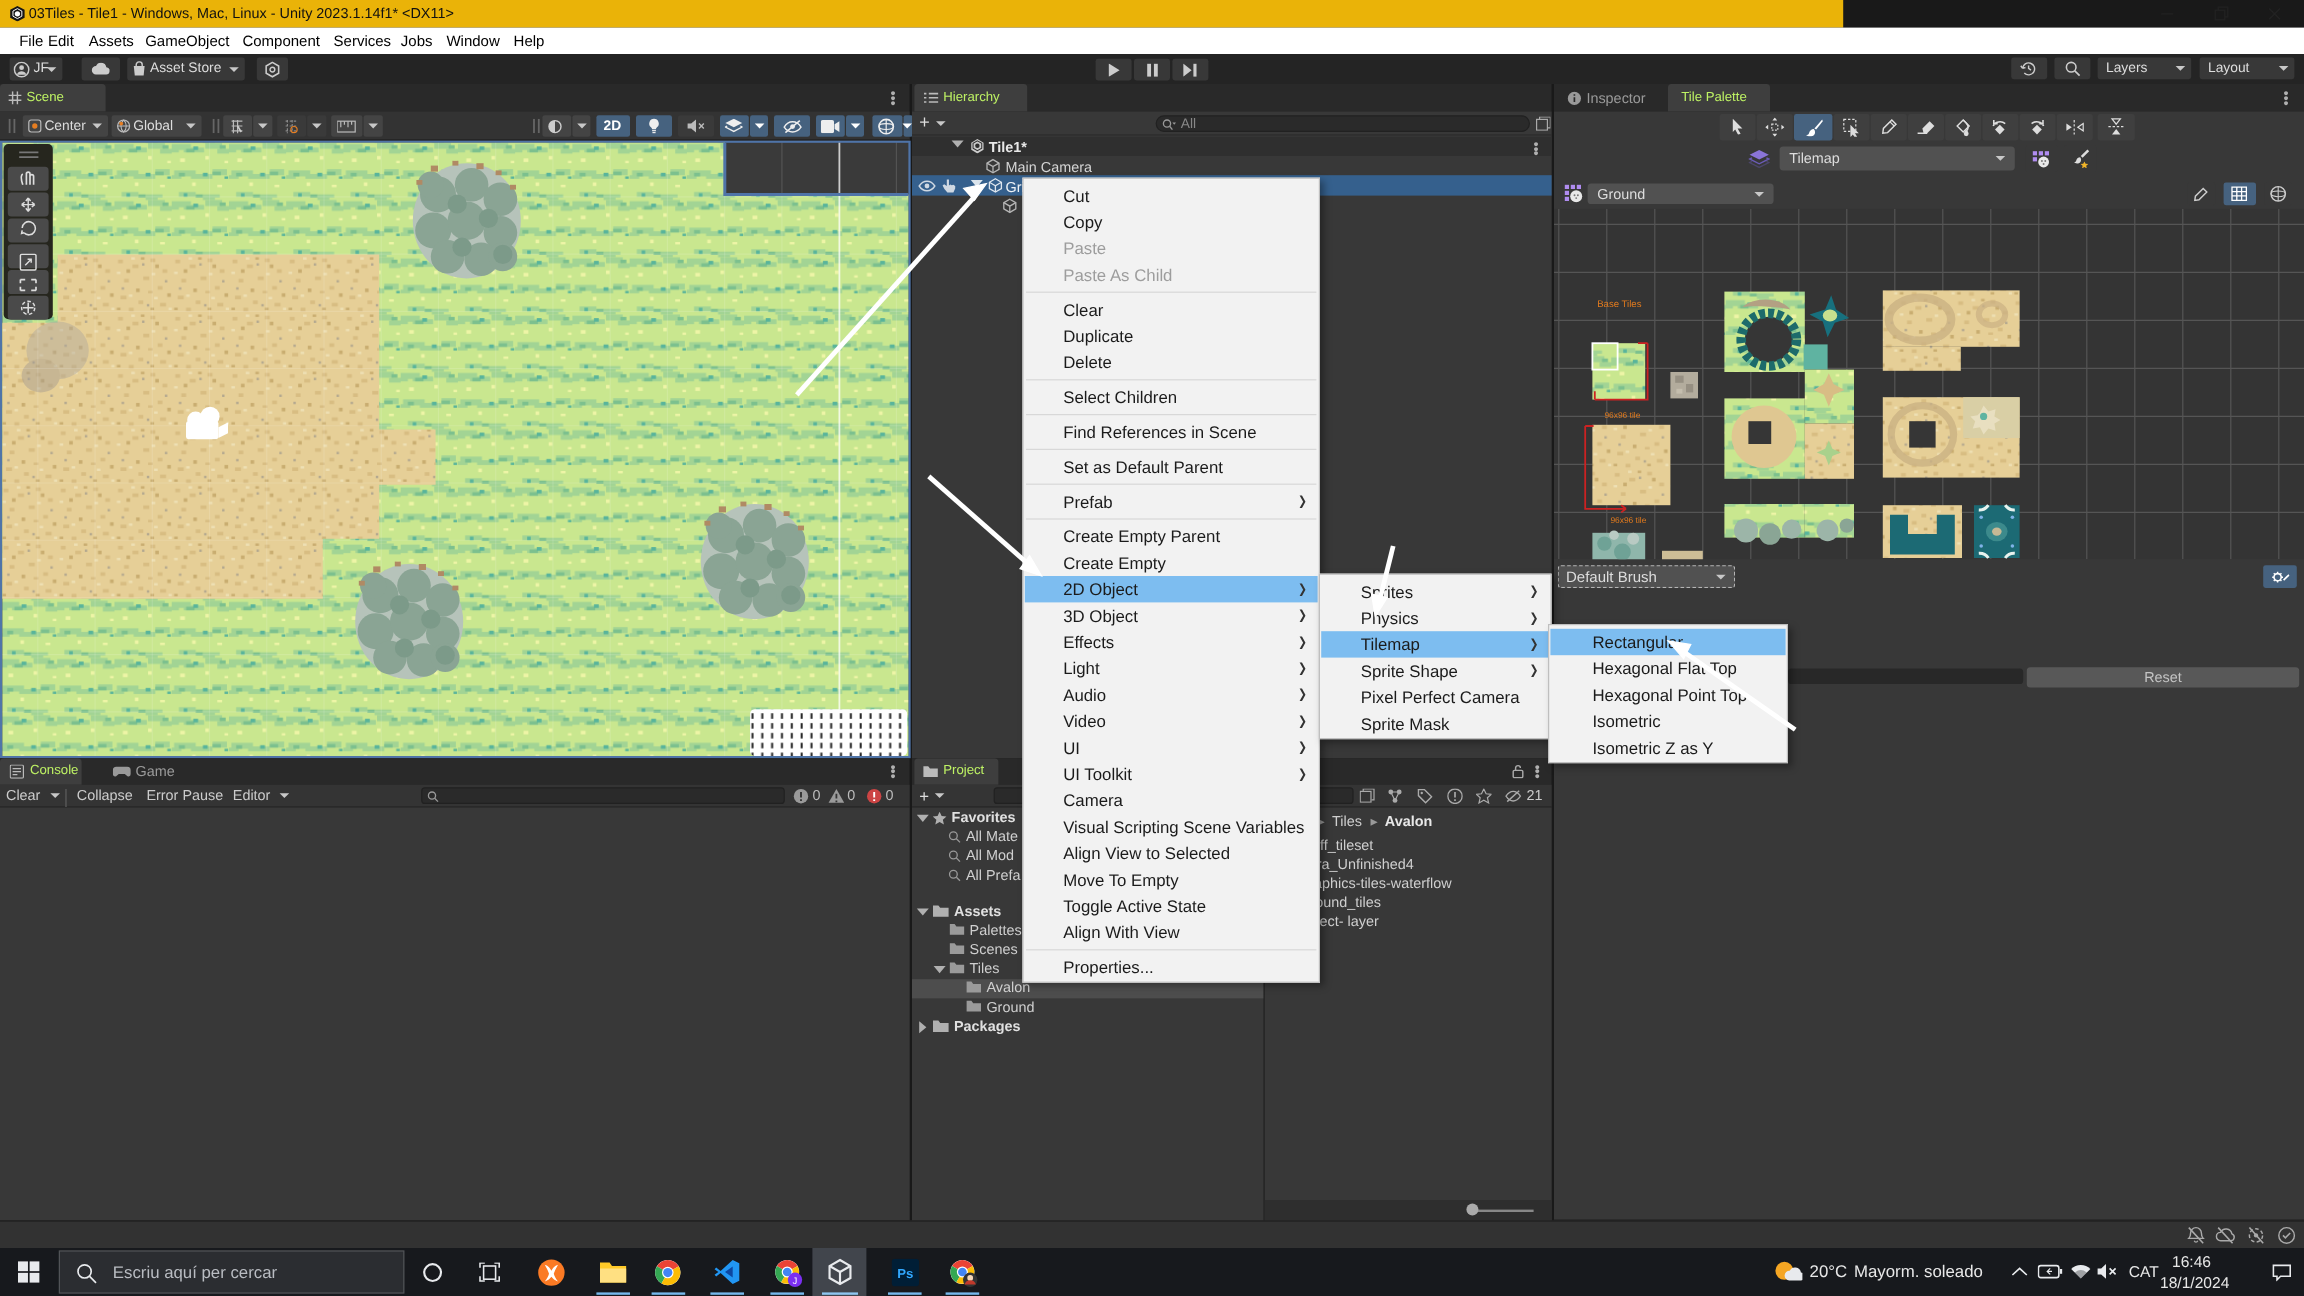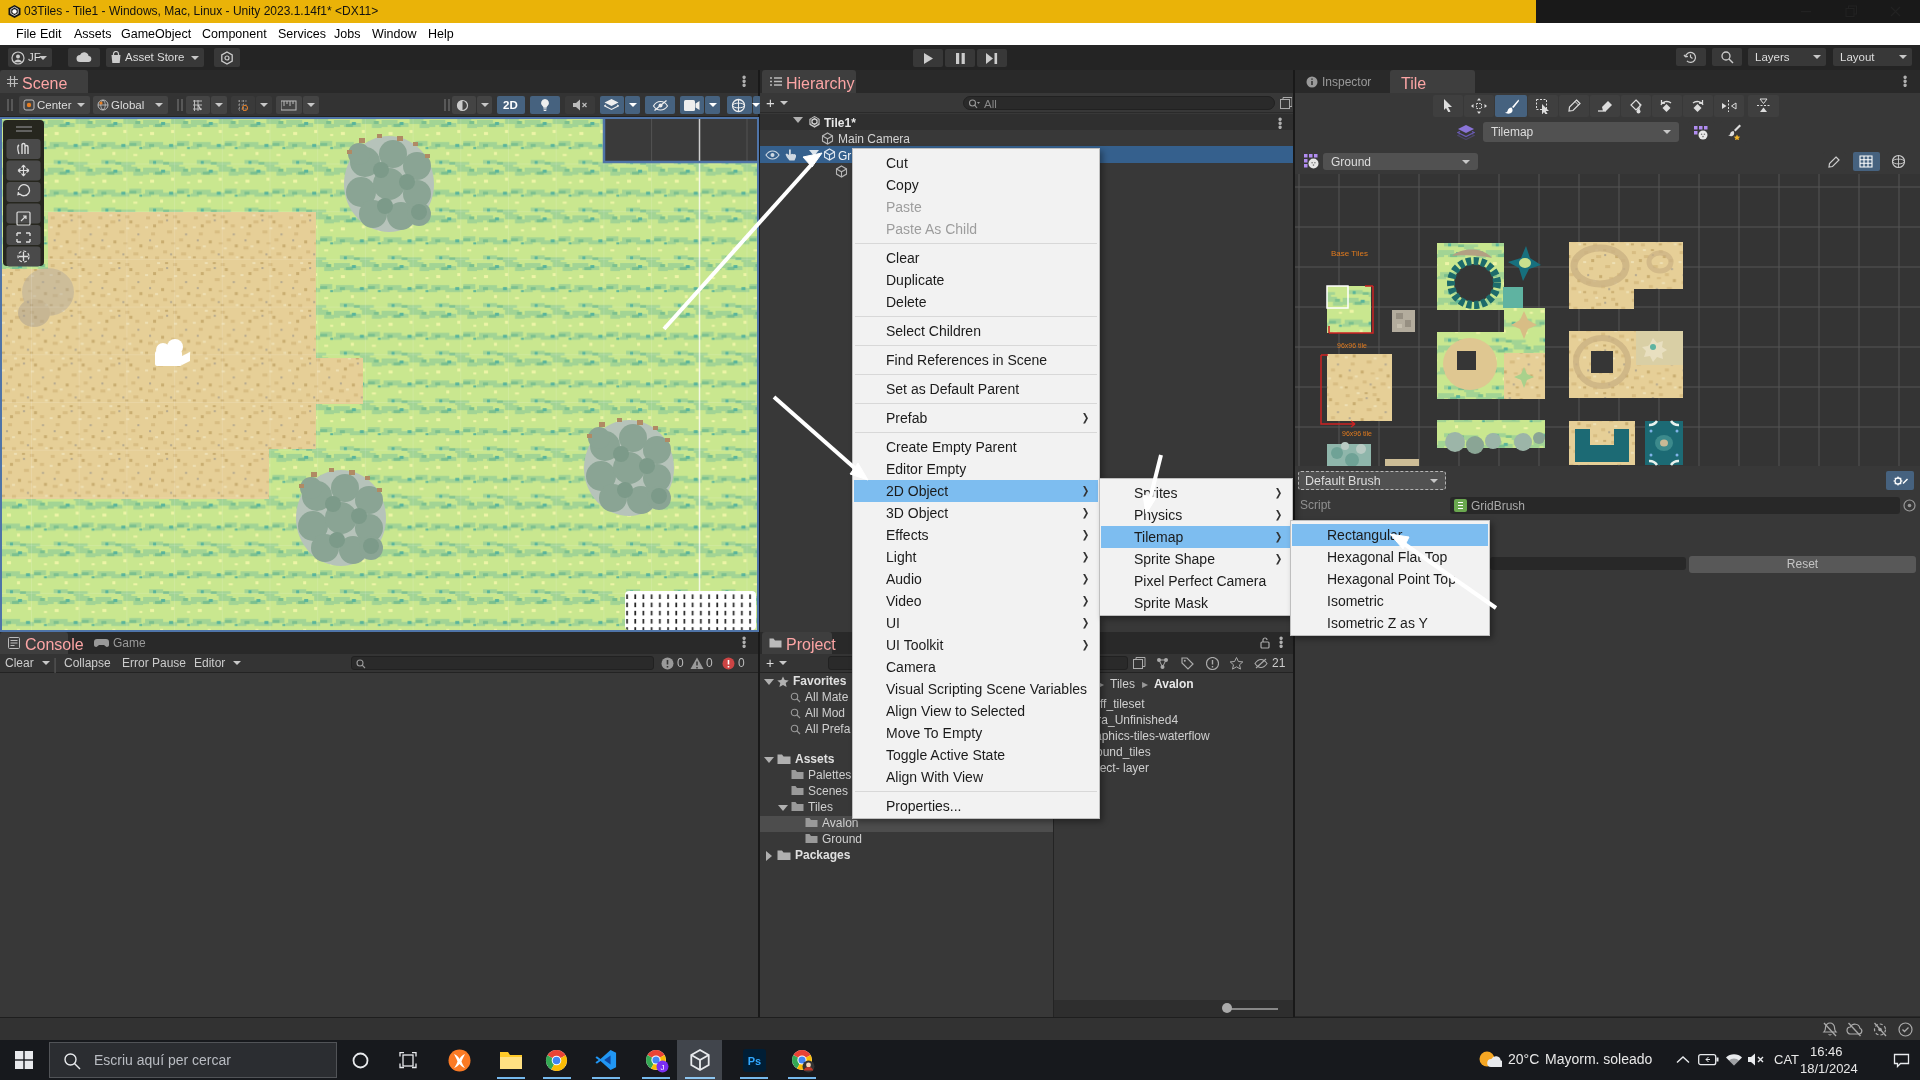--- a/index.html
+++ b/index.html
@@ -1,18 +1,18 @@
 <!DOCTYPE html>
 <html><head>
 <meta charset="utf-8">
 <style>
 *{margin:0;padding:0;box-sizing:border-box}
 html,body{width:1920px;height:1080px;overflow:hidden;background:#191919;font-family:"Liberation Sans",sans-serif}
 .abs{position:absolute}
-.tab{position:absolute;background:#3e3e3e;color:#fca5a5;font-size:16px;border-radius:3px 3px 0 0}
+.tab{position:absolute;background:#3e3e3e;color:#bef264;font-size:11px;border-radius:3px 3px 0 0}
 .panel{position:absolute;background:#383838}
 .ptool{position:absolute;background:#333333;border-bottom:1px solid #232323}
 .ubtn{position:absolute;background:#3c3c3c;border-radius:2px;color:#ddd}
 .blue{background:#46627f}
 .dd{position:absolute;background:#515151;border-radius:3px;color:#ddd;font-size:12px}
 .ddarr{position:absolute;right:5px;top:50%;margin-top:-2px;width:0;height:0;border-left:4px solid transparent;border-right:4px solid transparent;border-top:4px solid #c8c8c8}
 .srch{position:absolute;background:#2a2a2a;border:1px solid #212121;border-radius:9px}
 .kebab{position:absolute;color:#b0b0b0;font-size:12px;letter-spacing:0;line-height:4px;width:4px;text-align:center}
 .mi{position:absolute;left:33px;font-size:14px;color:#1b1b1b;height:22px;line-height:22px}
 .menu{position:absolute;background:#f2f2f2;border:1px solid #bfbfbf;box-shadow:3px 3px 6px rgba(0,0,0,.35)}
@@ -868,34 +868,20 @@
         <span class="ddarr" style="right:7px"></span>
       </div>
     <div class="ubtn blue" style="left:591px;top:5px;width:28px;height:19px">
         <svg class="abs" style="left:6px;top:2.5px" width="16" height="14" viewBox="0 0 16 14">
           <circle cx="6" cy="7" r="3" fill="none" stroke="#fff" stroke-width="1.3"></circle>
           <path d="M6 2.5V4M6 10v1.5M1.5 7H3M9 7h1.5M2.8 3.8l1 1M8.2 9.2l1 1M2.8 10.2l1-1M8.2 4.8l1-1" stroke="#fff" stroke-width="1.2"></path>
           <path d="M10.5 9L15 4.5L16 5.5L11.5 10Z" fill="#fff"></path>
         </svg>
       </div>
   </div>
-  <div class="abs" style="left:0;top:426px;width:625px;height:20px">
-    <span class="abs" style="left:5px;top:2px;font-size:12px;color:#909090">Script</span>
-    <div class="abs" style="left:155px;top:1px;width:450px;height:17px;background:#282828;border-radius:3px">
-      <svg class="abs" style="left:4px;top:2px" width="13" height="13">
-          <rect width="13" height="13" rx="2" fill="#6aa84f"></rect>
-          <path d="M4 3.5h5M4 6.5h5M4 9.5h5" stroke="#fff" stroke-width="1.2"></path>
-        </svg>
-      <span class="abs" style="left:21px;top:2px;font-size:12px;color:#aaa">GridBrush</span>
-    </div>
-    <svg class="abs" style="left:608px;top:3px" width="13" height="13">
-        <circle cx="6.5" cy="6.5" r="5.5" fill="none" stroke="#999" stroke-width="1.2"></circle>
-        <circle cx="6.5" cy="6.5" r="1.8" fill="#999"></circle>
-      </svg>
-  </div>
   <div class="abs" style="left:195px;top:487px;width:196px;height:13px;background:#282828;border-radius:3px"></div>
   <div class="abs" style="left:394px;top:486px;width:227px;height:17px;background:#585858;border-radius:3px;text-align:center;font-size:12px;color:#c4c4c4;line-height:17px">Reset</div>
 </div>
 
 <div class="abs" style="left:0;top:1017px;width:1920px;height:23px;background:#323232;border-top:1px solid #1e1e1e">
   <svg class="abs" style="left:1822px;top:4px" width="16" height="15" viewBox="0 0 16 15">
       <path d="M8 1a4.5 4.5 0 0 1 4.5 4.5c0 3 1 4 1.5 4.5H2c.5-.5 1.5-1.5 1.5-4.5A4.5 4.5 0 0 1 8 1Z" fill="none" stroke="#aaa" stroke-width="1.2"></path>
       <path d="M6.5 12a1.6 1.6 0 0 0 3 0" stroke="#aaa" fill="none"></path>
       <path d="M2 1l12 13" stroke="#aaa" stroke-width="1.3"></path>
     </svg>
@@ -1035,21 +1021,21 @@
   <div class="mi" style="top:171px">Select Children</div>
   <div class="msep" style="top:196px"></div>
   <div class="mi" style="top:200px">Find References in Scene</div>
   <div class="msep" style="top:225px"></div>
   <div class="mi" style="top:229px">Set as Default Parent</div>
   <div class="msep" style="top:254px"></div>
   <div class="mi" style="top:258px">Prefab</div>
     <span class="marr" style="right:9px;top:262px">❯</span>
   <div class="msep" style="top:283px"></div>
   <div class="mi" style="top:287px">Create Empty Parent</div>
-  <div class="mi" style="top:309px">Editor Empty</div>
+  <div class="mi" style="top:309px">Create Empty</div>
   <div class="hl" style="top:331px"></div>
   <div class="mi" style="top:331px">2D Object</div>
     <span class="marr" style="right:9px;top:335px">❯</span>
   <div class="mi" style="top:353px">3D Object</div>
     <span class="marr" style="right:9px;top:357px">❯</span>
   <div class="mi" style="top:375px">Effects</div>
     <span class="marr" style="right:9px;top:379px">❯</span>
   <div class="mi" style="top:397px">Light</div>
     <span class="marr" style="right:9px;top:401px">❯</span>
   <div class="mi" style="top:419px">Audio</div>

